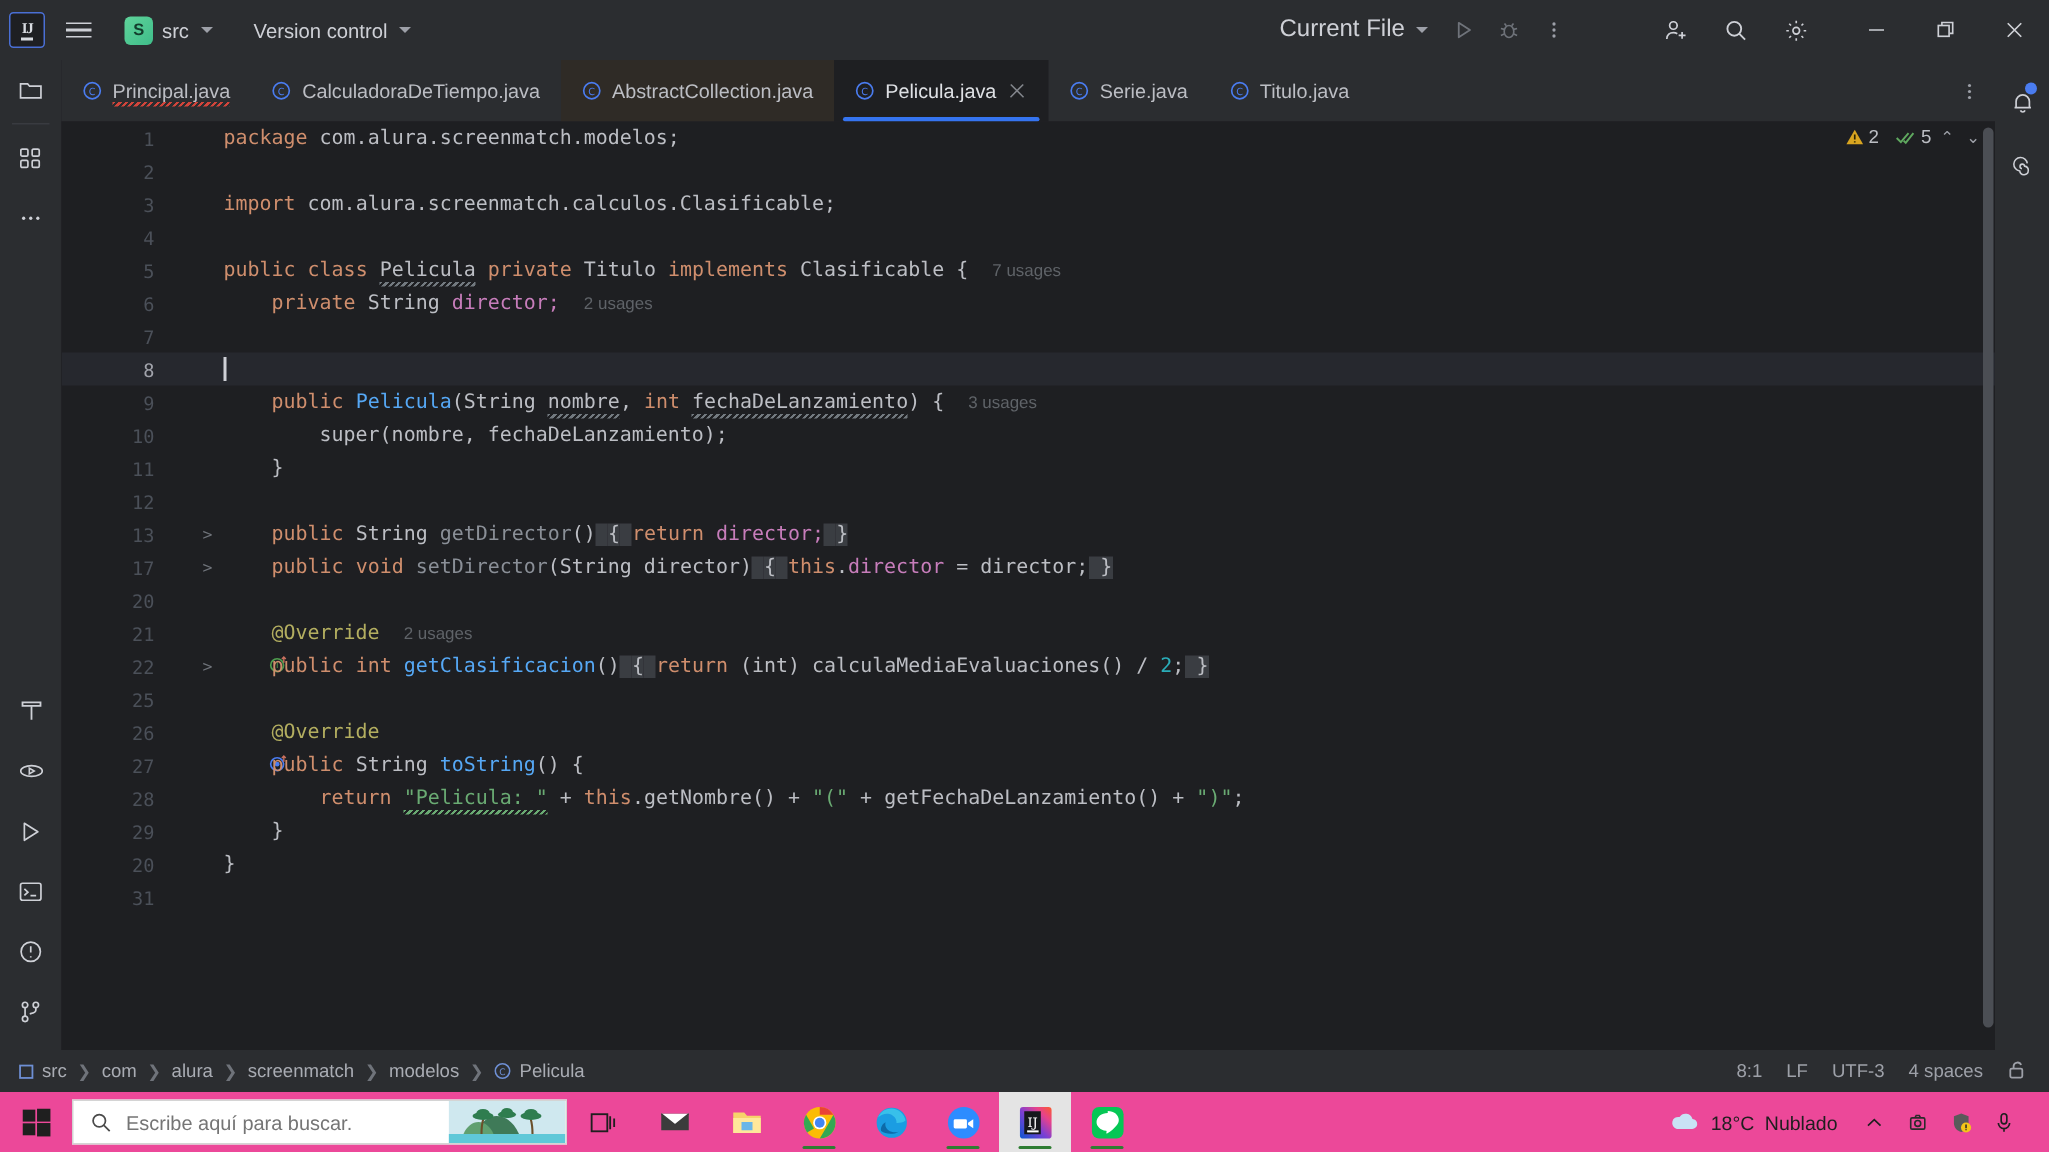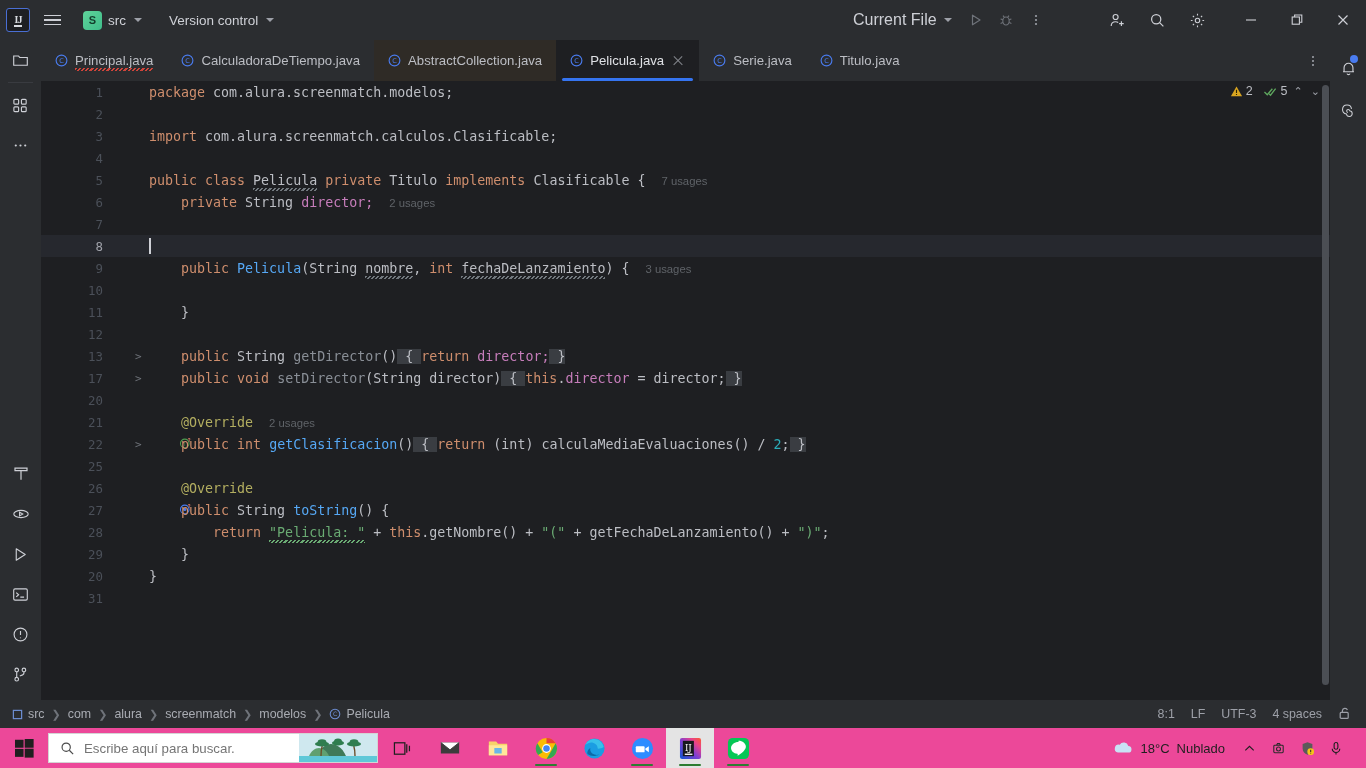--- a/index.html
+++ b/index.html
@@ -449,20 +449,21 @@
         <span class="caret-bar"></span>
       </div>
 
       <div class="codeline">
         <span class="lnum">9</span>
         <span class="ctext">    <span class="kw">public</span> <span class="mth">Pelicula</span><span class="pun">(</span><span class="cls">String</span> <span class="id squig squig-g">nombre</span><span class="pun">, </span><span class="kw">int</span> <span class="id squig squig-g">fechaDeLanzamiento</span><span class="pun">) {</span>  <span class="usage">3 usages</span></span>
       </div>
 
       <div class="codeline">
         <span class="lnum">10</span>
+        <span class="ctext">        <span class="id">super(nombre, fechaDeLanzamiento);</span></span>
       </div>
 
       <div class="codeline">
         <span class="lnum">11</span>
         <span class="ctext">    <span class="pun">}</span></span>
       </div>
 
       <div class="codeline">
         <span class="lnum">12</span>
       </div>

